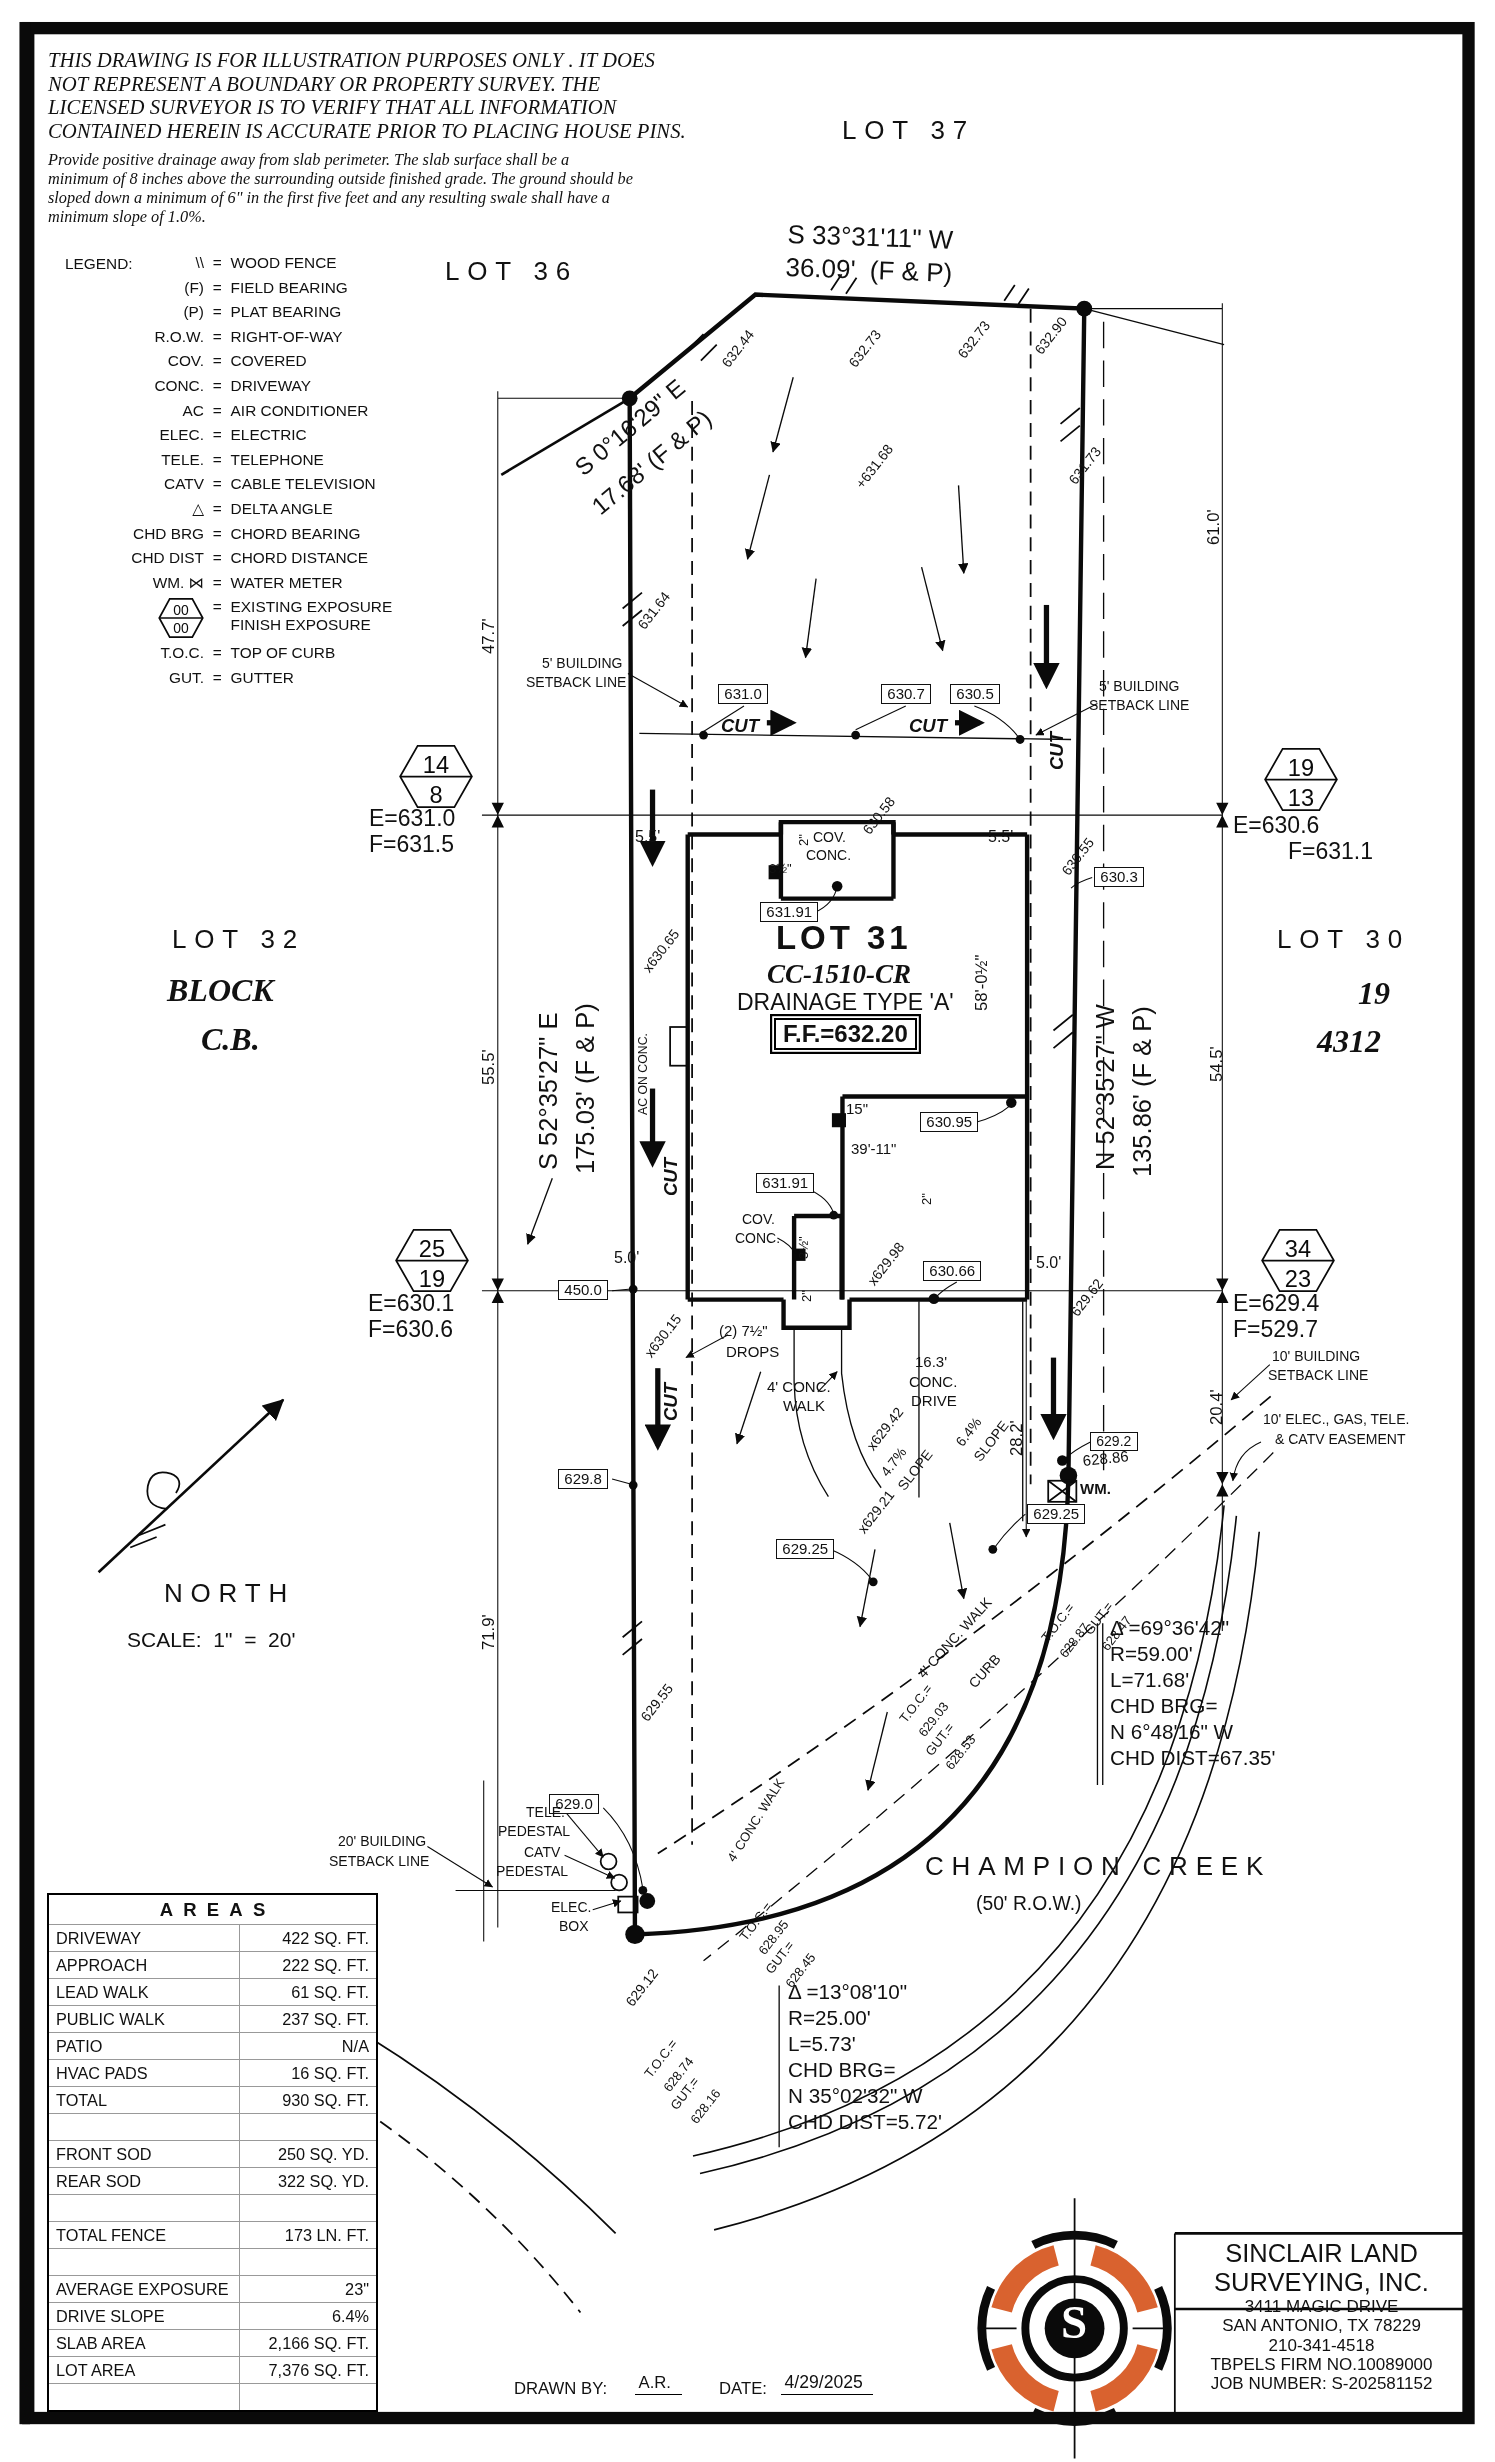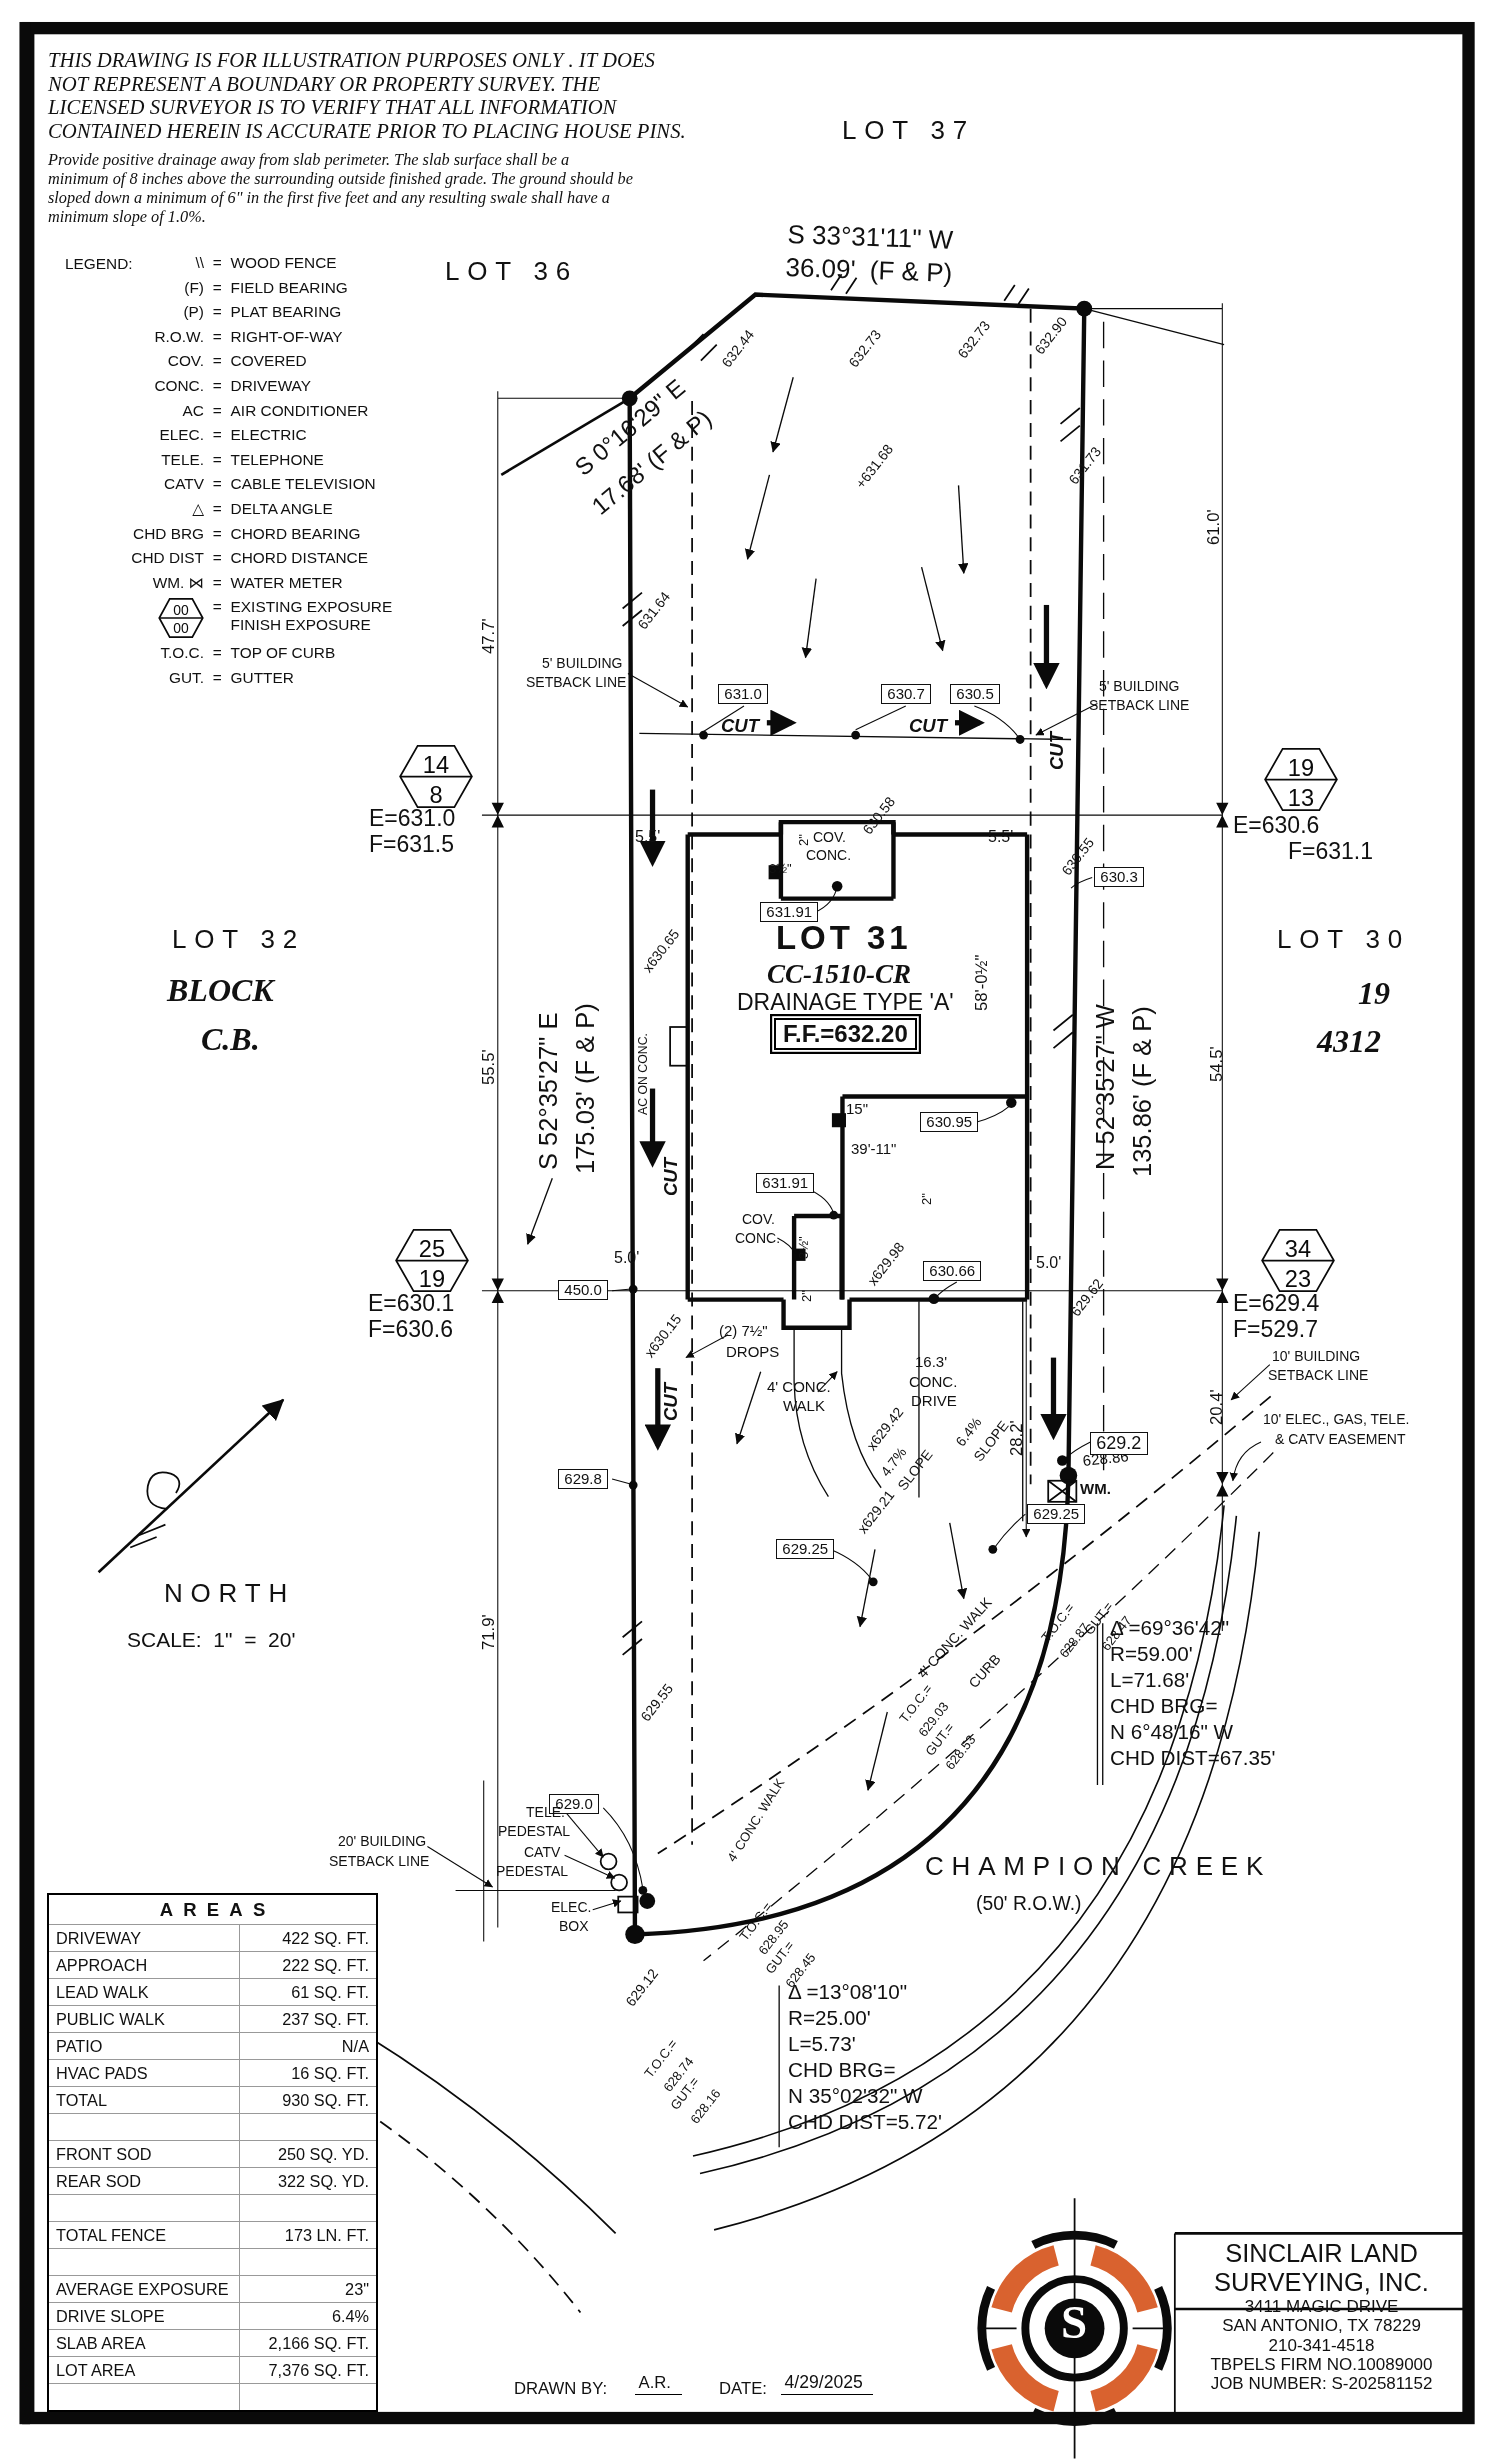--- a/index.html
+++ b/index.html
@@ -503,21 +503,21 @@
     <div class="lab box" style="left: 881px; top: 684px; font-size: 15px;">630.7</div>
     <div class="lab box" style="left: 950px; top: 684px; font-size: 15px;">630.5</div>
     <div class="lab box" style="left: 1094px; top: 867px; font-size: 15px;">630.3</div>
     <div class="lab box" style="left: 760px; top: 902px; font-size: 15px;">631.91</div>
     <div class="lab box" style="left: 756px; top: 1173px; font-size: 15px;">631.91</div>
     <div class="lab box" style="left: 920px; top: 1112px; font-size: 15px;">630.95</div>
     <div class="lab box" style="left: 923px; top: 1261px; font-size: 15px;">630.66</div>
     <div class="lab box" style="left: 558px; top: 1280px; font-size: 15px;">450.0</div>
     <div class="lab box" style="left: 558px; top: 1469px; font-size: 15px;">629.8</div>
     <div class="lab box" style="left: 549px; top: 1794px; font-size: 15px;">629.0</div>
-    <div class="lab box" style="left: 1090px; top: 1432px; font-size: 18px; text-align: center;">629.2</div>
+    <div class="lab box" style="left: 1090px; top: 1432px; font-size: 14px; text-align: center;">629.2</div>
     <div class="lab box" style="left: 776px; top: 1539px; font-size: 15px;">629.25</div>
     <div class="lab box" style="left: 1027px; top: 1504px; font-size: 15px;">629.25</div>
     <div class="lab cut" style="left: 721px; top: 716px; font-size: 18.5px;">CUT</div>
     <div class="lab cut" style="left: 909px; top: 716px; font-size: 18.5px;">CUT</div>
     <div class="lab cut" style="left: 661px; top: 1196px; font-size: 18.5px; transform: rotate(-90deg);">CUT</div>
     <div class="lab cut" style="left: 661px; top: 1421px; font-size: 18.5px; transform: rotate(-90deg);">CUT</div>
     <div class="lab cut" style="left: 1047px; top: 770px; font-size: 18.5px; transform: rotate(-90deg);">CUT</div>
     <div class="lab" style="left: 542px; top: 656px; font-size: 14px;">5' BUILDING</div>
     <div class="lab" style="left: 526px; top: 675px; font-size: 14px;">SETBACK LINE</div>
     <div class="lab" style="left: 1099px; top: 679px; font-size: 14px;">5' BUILDING</div>

